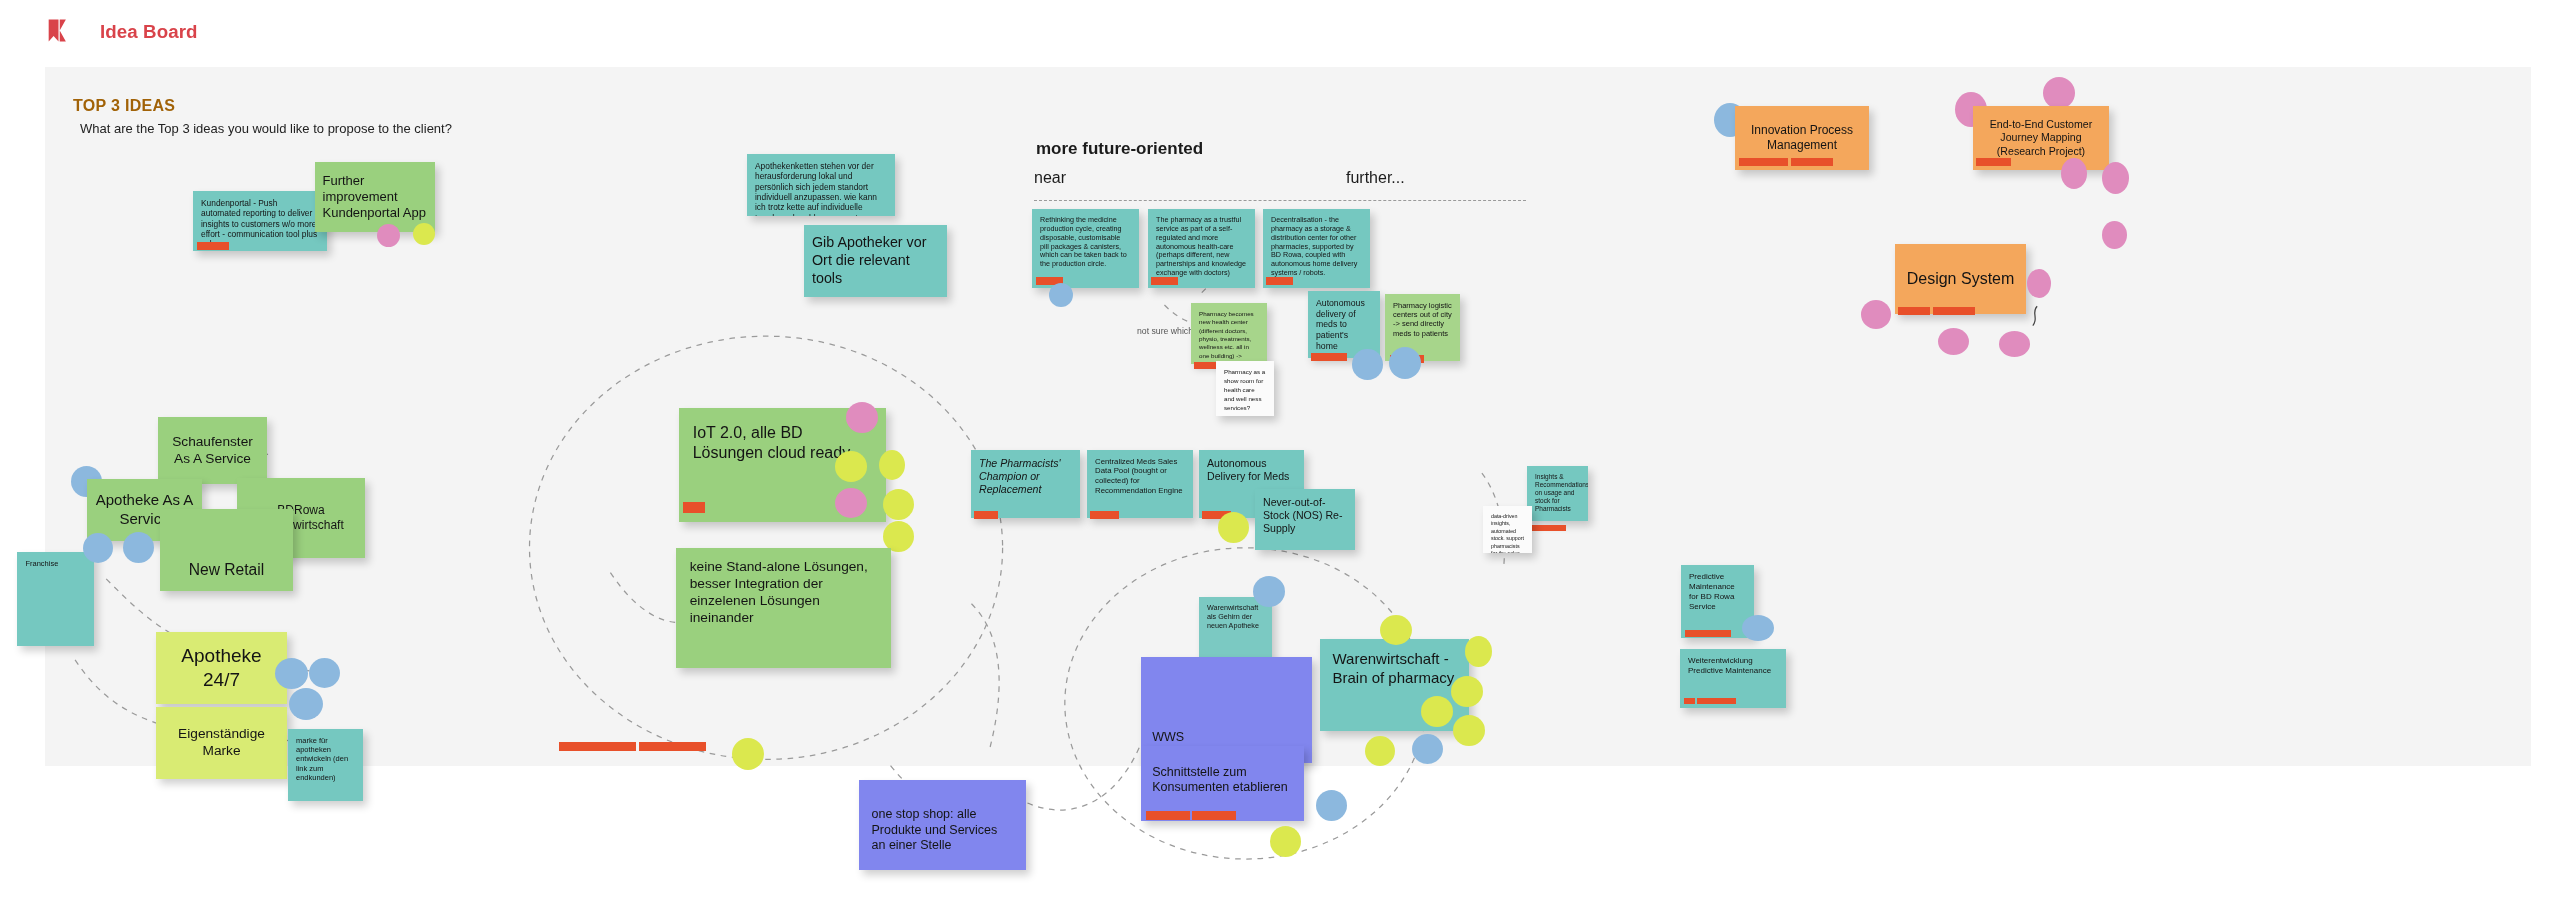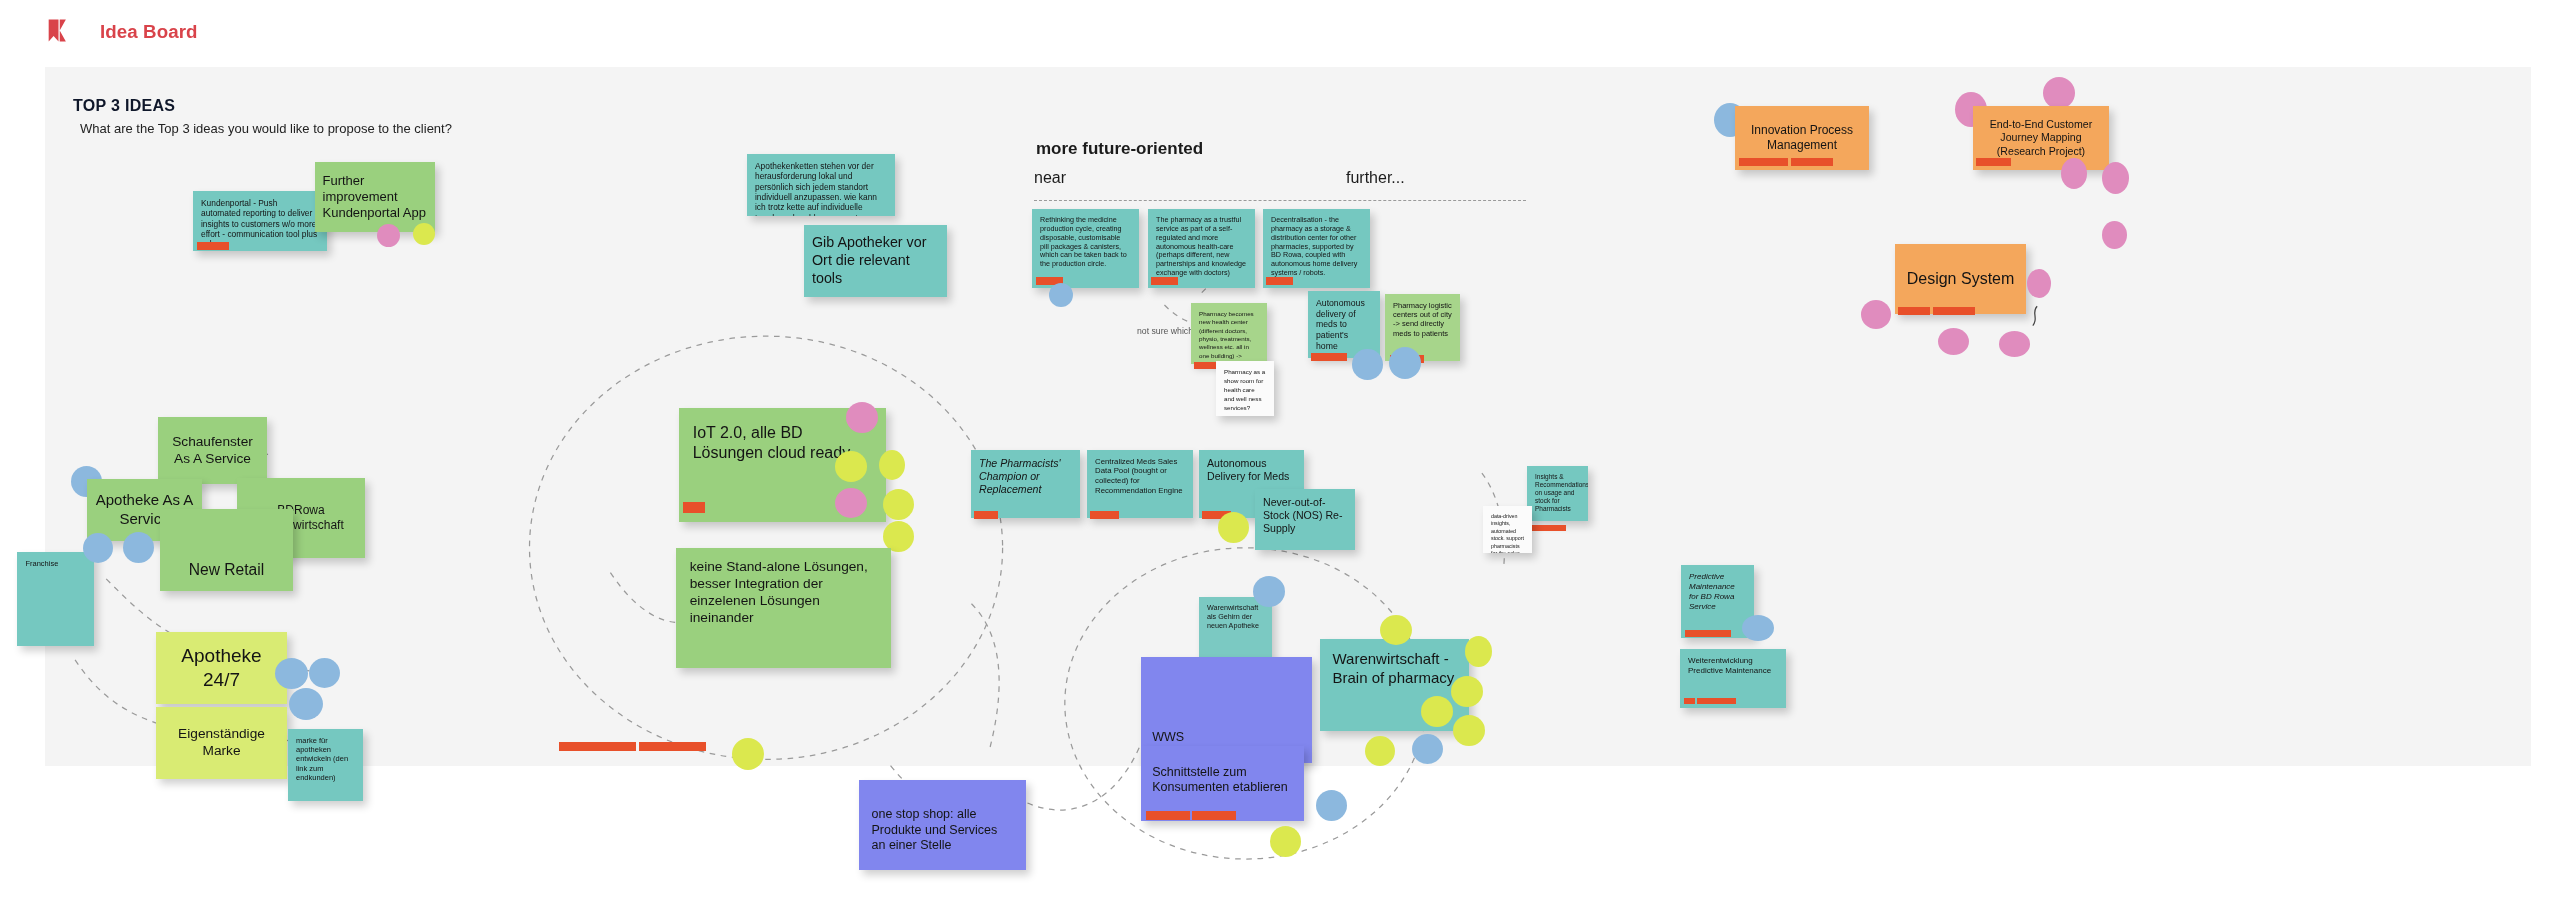--- a/index.html
+++ b/index.html
@@ -9,21 +9,21 @@
   
   .topbar{position:absolute;left:0;top:0;width:2576px;height:67px;background:#ffffff;}
   .logo{position:absolute;left:45px;top:17.4px;width:27px;height:27px;}
   .apptitle{position:absolute;left:100px;top:21px;font-size:18.7px;font-weight:bold;color:#d9434a;
             letter-spacing:0.1px;}
 
   
   .canvas{position:absolute;left:45px;top:67px;width:2486px;height:765px;background:#f4f4f4;}
   .whitestrip{position:absolute;left:45px;top:766px;width:2486px;height:66px;background:#ffffff;}
 
-  .section-title{position:absolute;font-size:16px;font-weight:bold;color:#0f172a;letter-spacing:0.3px;}
+  .section-title{position:absolute;font-size:16px;font-weight:bold;color:#a16207;letter-spacing:0.3px;}
   .section-sub{position:absolute;font-size:13px;color:#222;}
 
   .group-title{position:absolute;font-size:17px;font-weight:bold;color:#1b1b1b;}
   .axis-label{position:absolute;font-size:16px;color:#1b1b1b;}
   .axis-line{position:absolute;border-top:1.2px dashed #9a9a9a;height:0;}
   .tiny-label{position:absolute;font-size:8.7px;color:#555;}
 
   
   .note{position:absolute;box-sizing:border-box;padding:6.8px 8px;
         box-shadow:4.4px 5px 8px rgba(0,0,0,.19);
@@ -191,21 +191,21 @@
   <div class="note teal" style="left:1199px;top:450px;width:105px;height:68px;font-size:10.6px;">Autonomous Delivery for Meds</div>
   <div class="tag" style="left:1202px;top:511px;width:29px;height:7.5px;"></div>
 
   <div class="note teal" style="left:1255px;top:489px;width:100px;height:61px;font-size:10.6px;">Never-out-of-Stock (NOS) Re-Supply</div>
   <div class="dot lime" style="left:1218px;top:512px;width:31px;height:31px;"></div>
 
   <div class="note teal" style="left:1527px;top:466px;width:61px;height:55px;font-size:6.5px;">Insights &amp; Recommendations on usage and stock for Pharmacists</div>
   <div class="tag" style="left:1530px;top:525px;width:36px;height:6.2px;"></div>
   <div class="note white" style="left:1483px;top:506px;width:49px;height:47px;font-size:5.3px;line-height:1.42;">data-driven insights, automated stock. support pharmacists for the sales and consultancy process</div>
 
-  <div class="note teal" style="left:1681px;top:565px;width:73px;height:73px;font-size:8px;font-style:italic;">Predictive Maintenance for BD Rowa Service</div>
+  <div class="note teal" style="left:1681px;top:565px;width:73px;height:73px;font-size:8px;">Predictive Maintenance for BD Rowa Service</div>
   <div class="tag" style="left:1685px;top:630px;width:46px;height:6.8px;"></div>
   <div class="dot blue" style="left:1742px;top:615px;width:32px;height:26px;"></div>
   <div class="note teal" style="left:1680px;top:649px;width:106px;height:59px;font-size:8px;">Weiterentwicklung Predictive Maintenance</div>
   <div class="tag" style="left:1684px;top:698px;width:11.2px;height:5.6px;"></div>
   <div class="tag" style="left:1697px;top:698px;width:39px;height:5.6px;"></div>
 
   <div class="note teal2" style="left:1199px;top:597px;width:73px;height:84px;font-size:7.2px;">Warenwirtschaft als Gehirn der neuen Apotheke</div>
   <div class="tag" style="left:1203px;top:669px;width:54px;height:7.5px;"></div>
   <div class="dot blue" style="left:1253px;top:576px;width:32px;height:31px;"></div>
 

